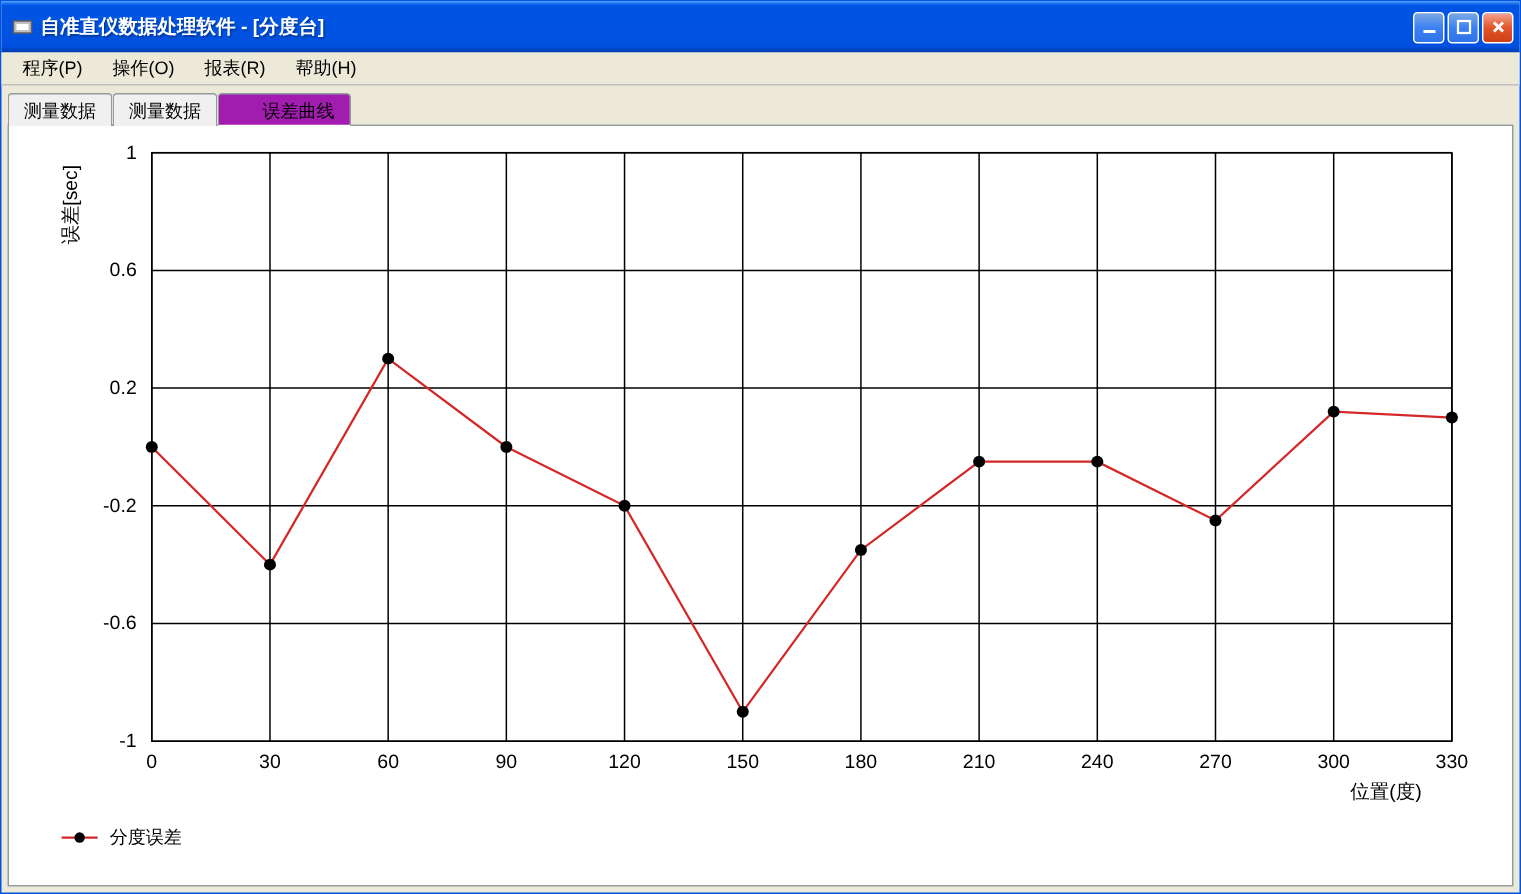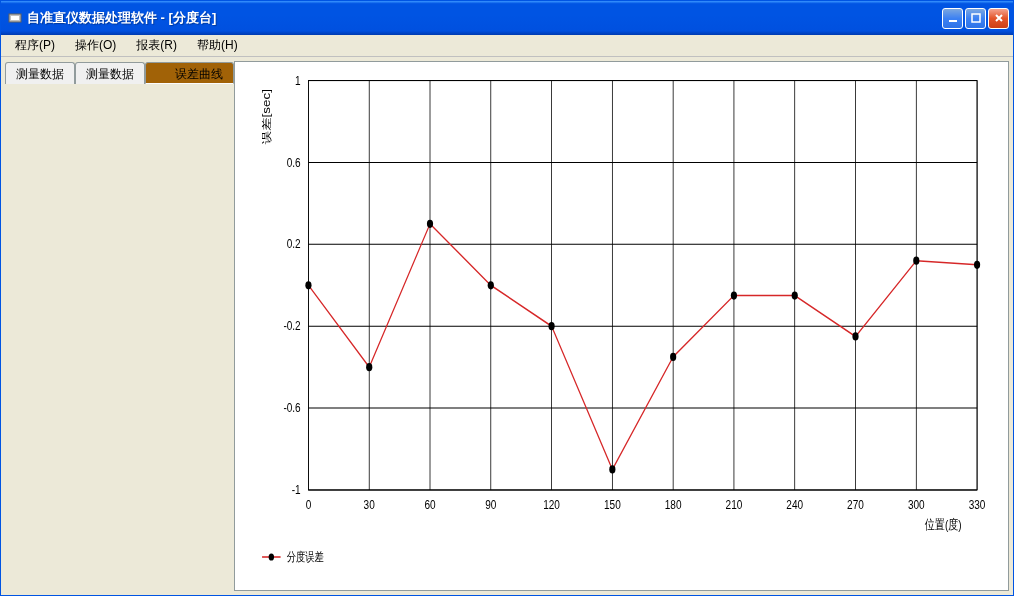--- a/index.html
+++ b/index.html
@@ -73,42 +73,42 @@
       border-bottom: 1px solid #c0c0c0;
     }
     .menu-item {
       padding: 2px 10px;
       cursor: pointer;
     }
     .content-area {
       flex: 1;
       padding: 4px;
       display: flex;
-      flex-direction: row;
+      flex-direction: column;
     }
     .tabs {
       display: flex;
       height: 22px;
       position: relative;
       z-index: 2;
     }
     .tab {
       padding: 3px 10px 2px 10px;
       border: 1px solid #919b9c;
       border-bottom: none;
       background: #f0f0f0;
       margin-right: 0px;
       cursor: pointer;
       border-radius: 3px 3px 0 0;
       position: relative;
       top: 1px;
       font-size: 12px;
     }
     .tab.active {
-      background: #a16207;
+      background: #a21caf;
       border-bottom: 1px solid #fcfcfe;
       z-index: 3;
       padding-left: 29px;
     }
     .tab-panel {
       flex: 1;
       border: 1px solid #919b9c;
       background: #fcfcfe;
       position: relative;
     }

